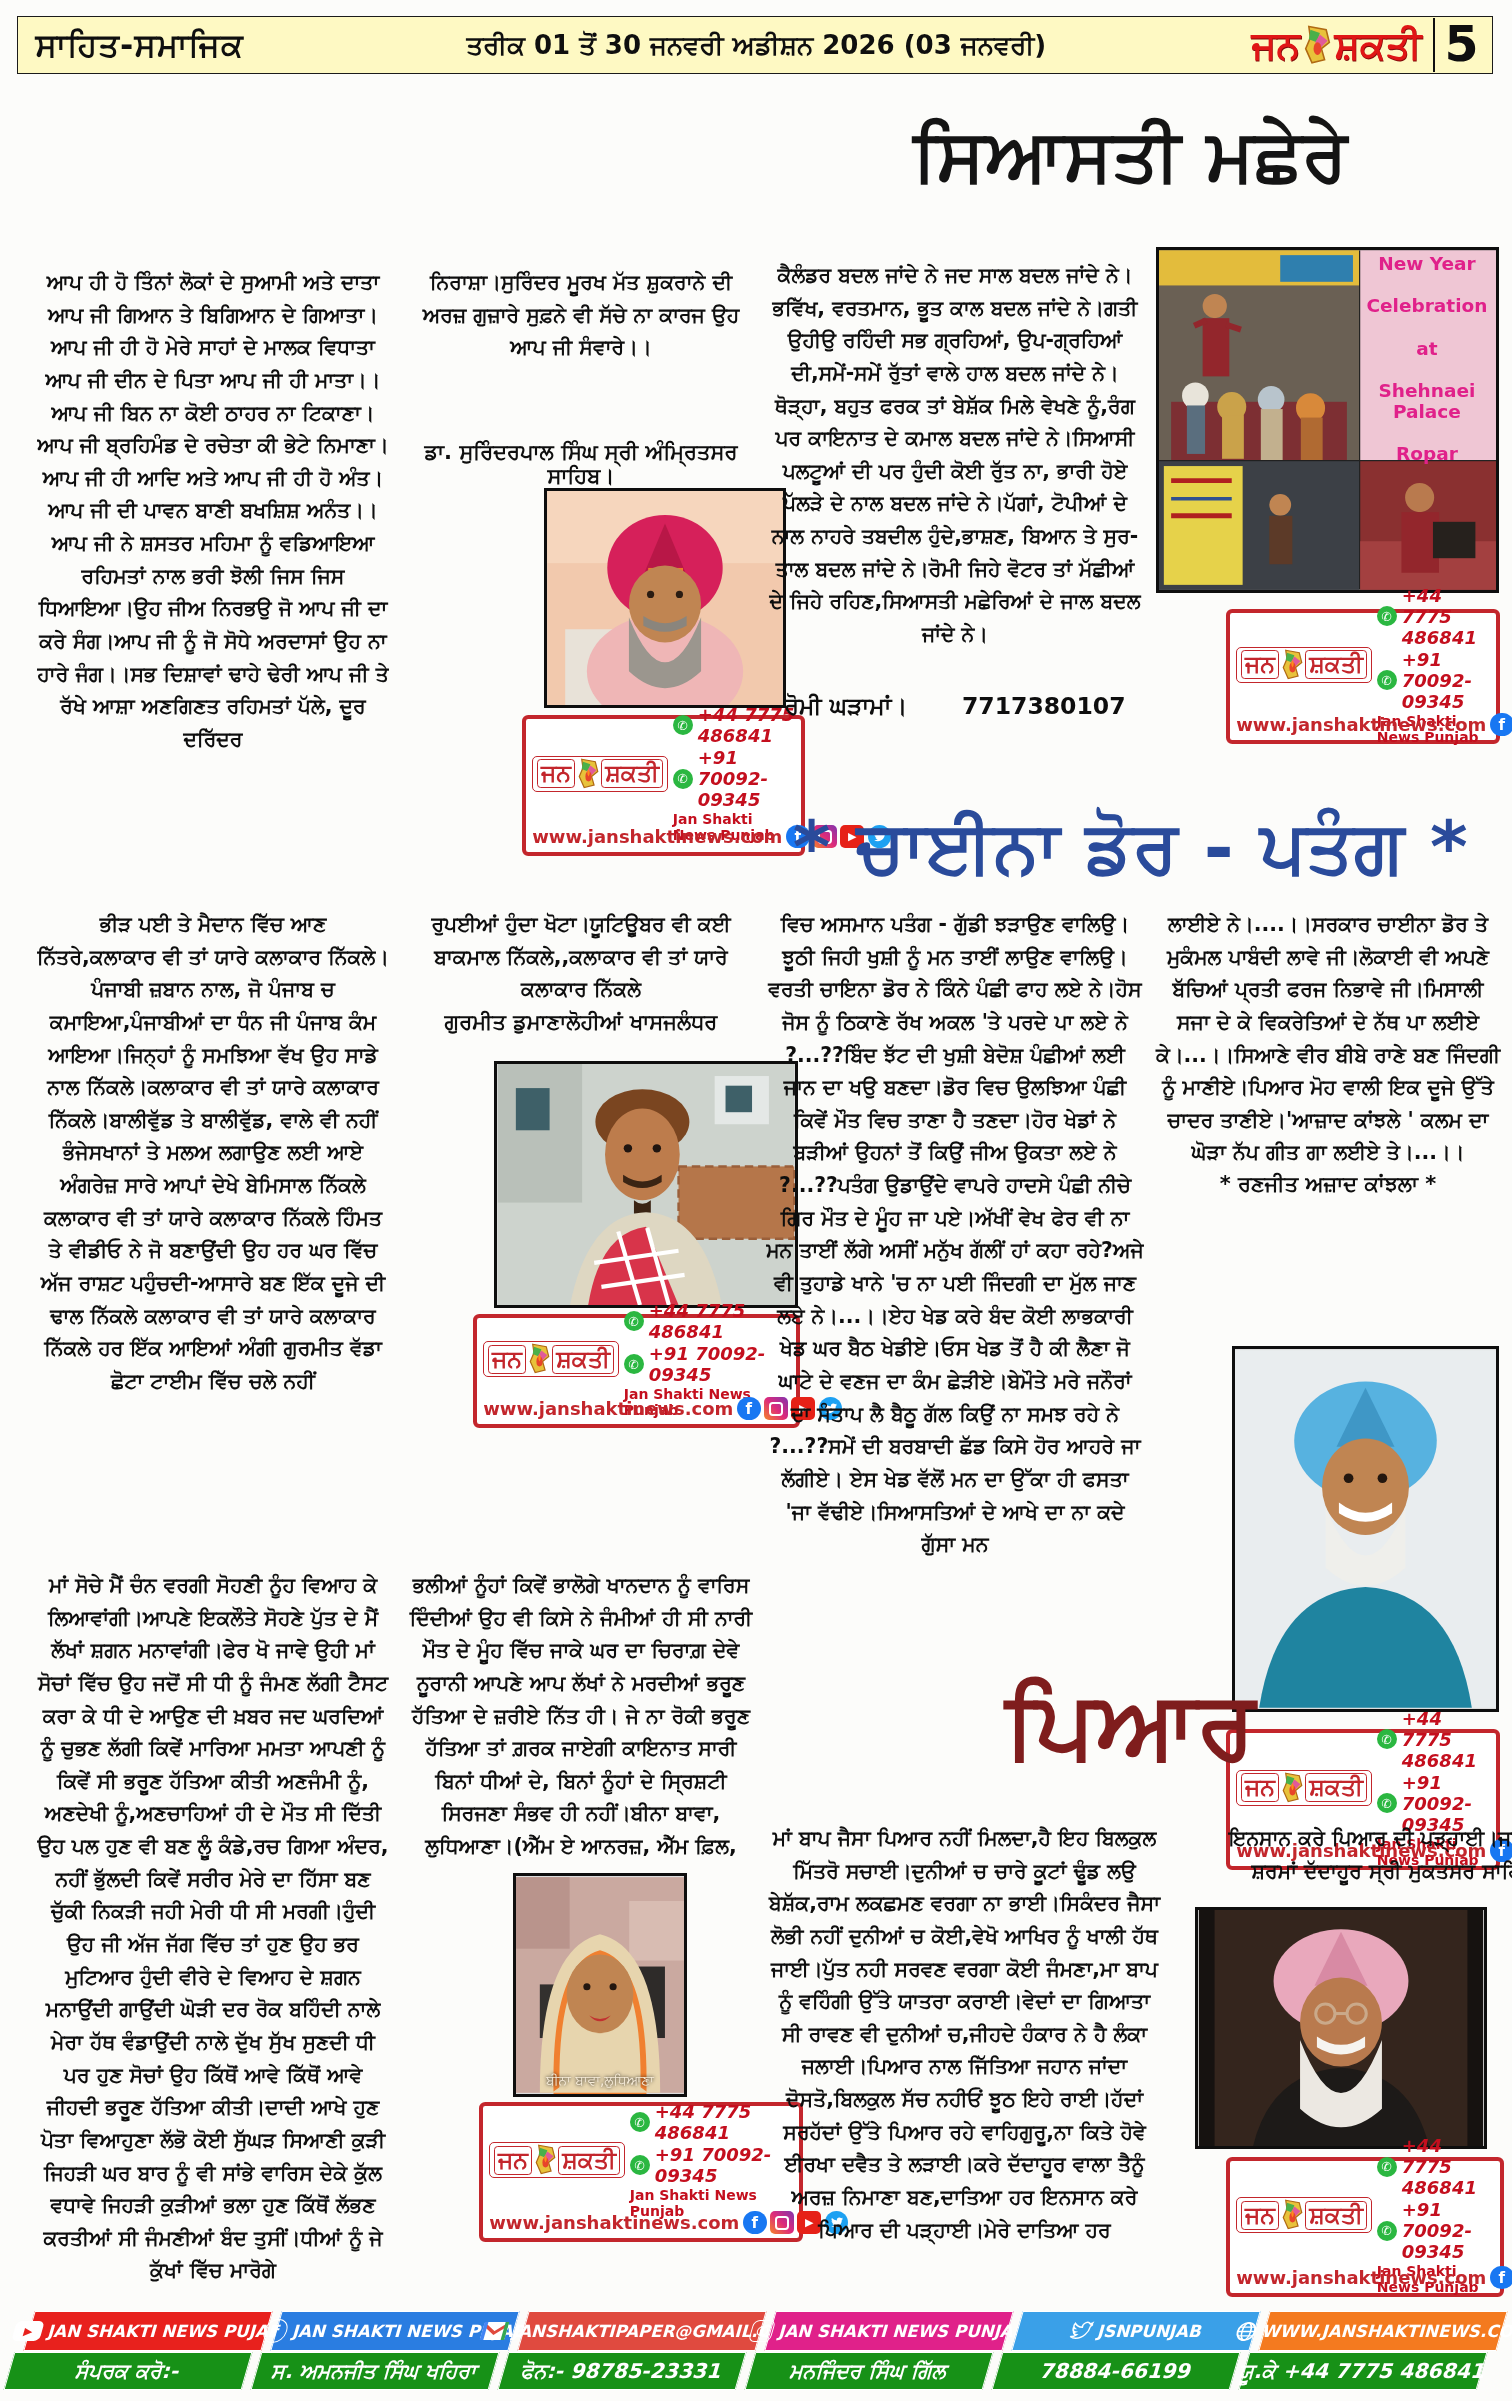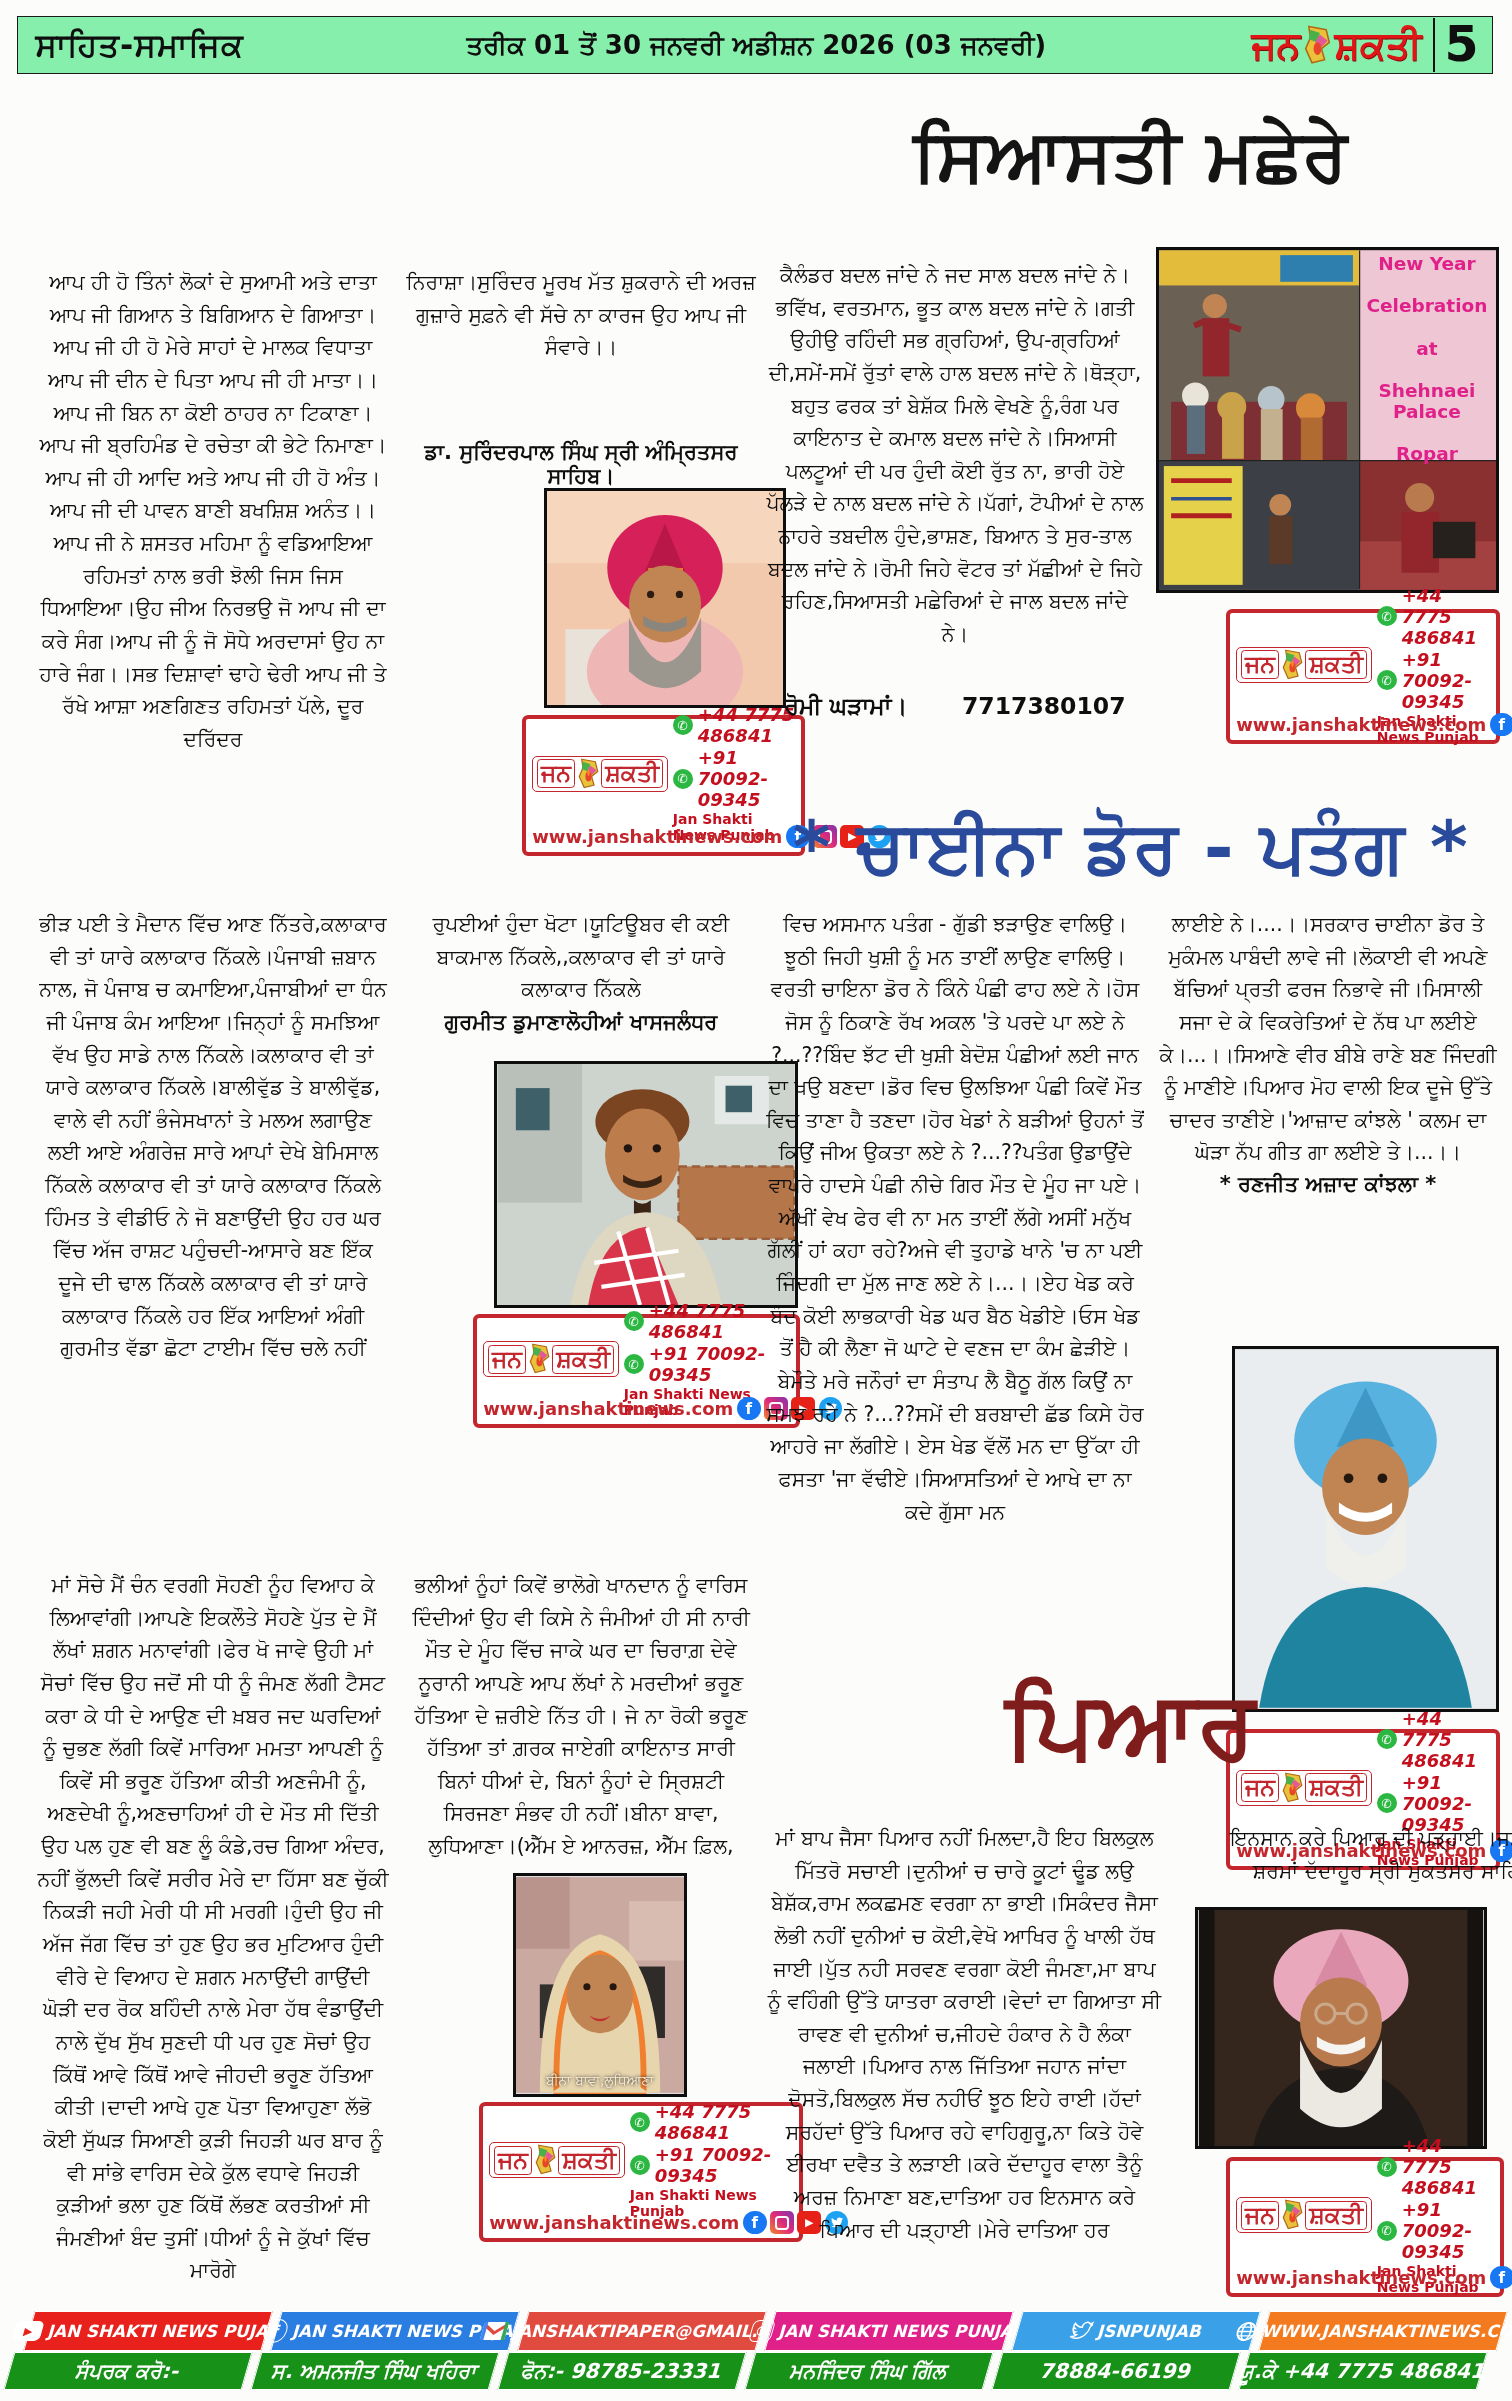--- a/index.html
+++ b/index.html
@@ -1,31 +1,31 @@
 <!DOCTYPE html>
 <html style="font-size:10px"><head>
 <meta charset="utf-8">
 <style>
   html,body{margin:0;padding:0;background:#888}
   #page{position:relative;width:1512px;height:2401px;background:#fcfcfa;
         font-family:"DejaVu Sans",sans-serif;overflow:hidden}
   
-  #hdr{position:absolute;left:17.3px;top:16px;width:1476px;height:58px;background:#86efac;
+  #hdr{position:absolute;left:17.3px;top:16px;width:1476px;height:58px;background:#fef9c3;
        border:1.9px solid #1b1b1b;box-sizing:border-box;display:flex;align-items:center}
   #hdr .sec{font-size:32px;font-weight:bold;color:#0f0f0f;padding:0 17.3px;letter-spacing:1.2px;white-space:nowrap}
   #hdr .date{flex:1;text-align:center;font-size:26px;font-weight:bold;color:#0f0f0f}
   #hdr .mast{display:flex;align-items:center;gap:3.7px;padding-right:3.7px}
   #hdr .mword{color:#e01616;font-size:38px;font-weight:bold;text-shadow:0.6px 0.6px 0 #7d0a0a}
   #hdr .pno{border-left:2.5px solid #0f0f0f;margin-left:7.4px;padding:0 10px;font-size:49px;
             font-weight:bold;color:#0f0f0f;line-height:54px}
   
   .headline{position:absolute;display:flex;align-items:center;justify-content:center;
             font-weight:bold;text-align:center;letter-spacing:0.6px;white-space:nowrap}
   .hl-blue{color:#2a4b9b}.hl-black{color:#141414}.hl-red{color:#7f1d1d}
-  .bodycol{position:absolute;font-weight:400;color:#0e0e0e;text-align:center;
+  .bodycol{position:absolute;font-weight:700;color:#0e0e0e;text-align:center;
            font-size:20.4px;line-height:1.6;overflow:hidden}
   .author{position:absolute;font-weight:700;color:#0e0e0e;text-align:center;font-size:21px}
   .sigrow{position:absolute;display:flex;justify-content:space-between;align-items:center;
           font-weight:700;color:#0e0e0e;font-size:23.5px;padding:0 18.5px;box-sizing:border-box}
   
   .photo{position:absolute;border:3.7px solid #0e0e0e;background:#ddd;overflow:hidden;box-sizing:border-box}
   .photo svg{display:block;width:100%;height:100%}
   .caption{position:absolute;left:0;right:0;bottom:5px;text-align:center;color:#f7ecd9;
            font-size:13.6px;font-weight:400;text-shadow:0 0 3.7px #000}
   .panel-text{position:absolute;left:60%;top:4%;width:39%;height:56%;display:flex;flex-direction:column;

